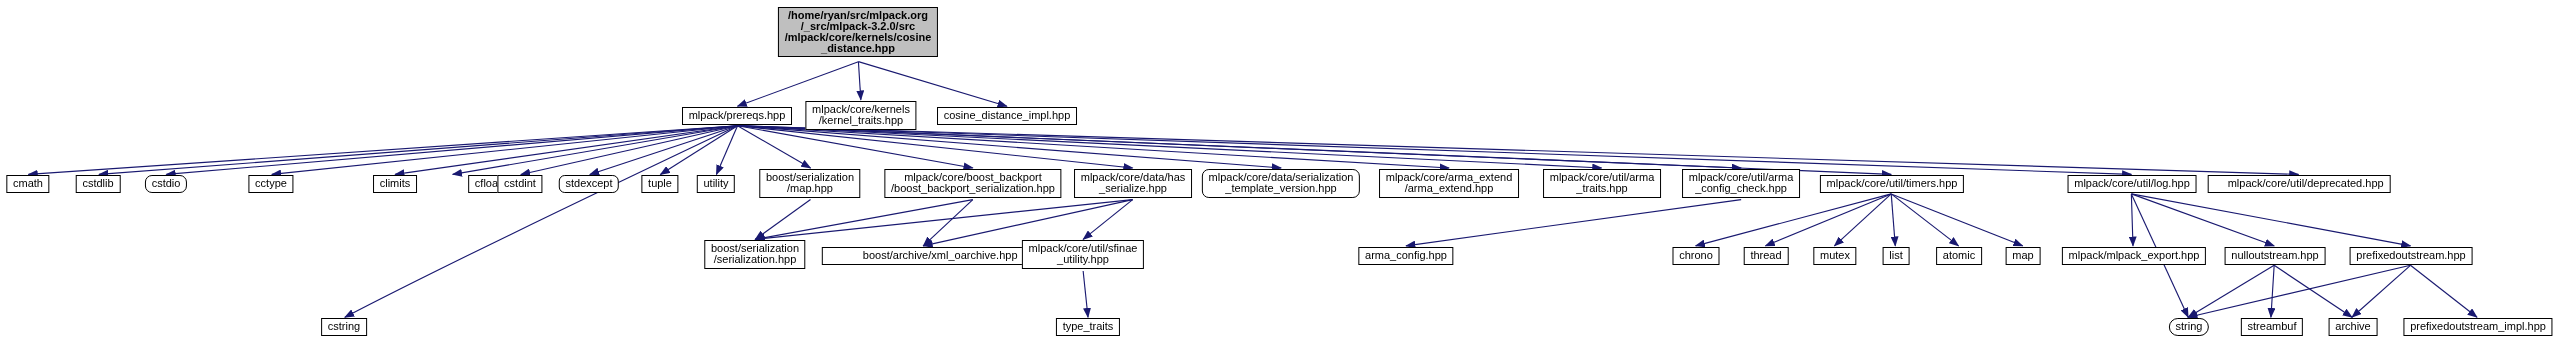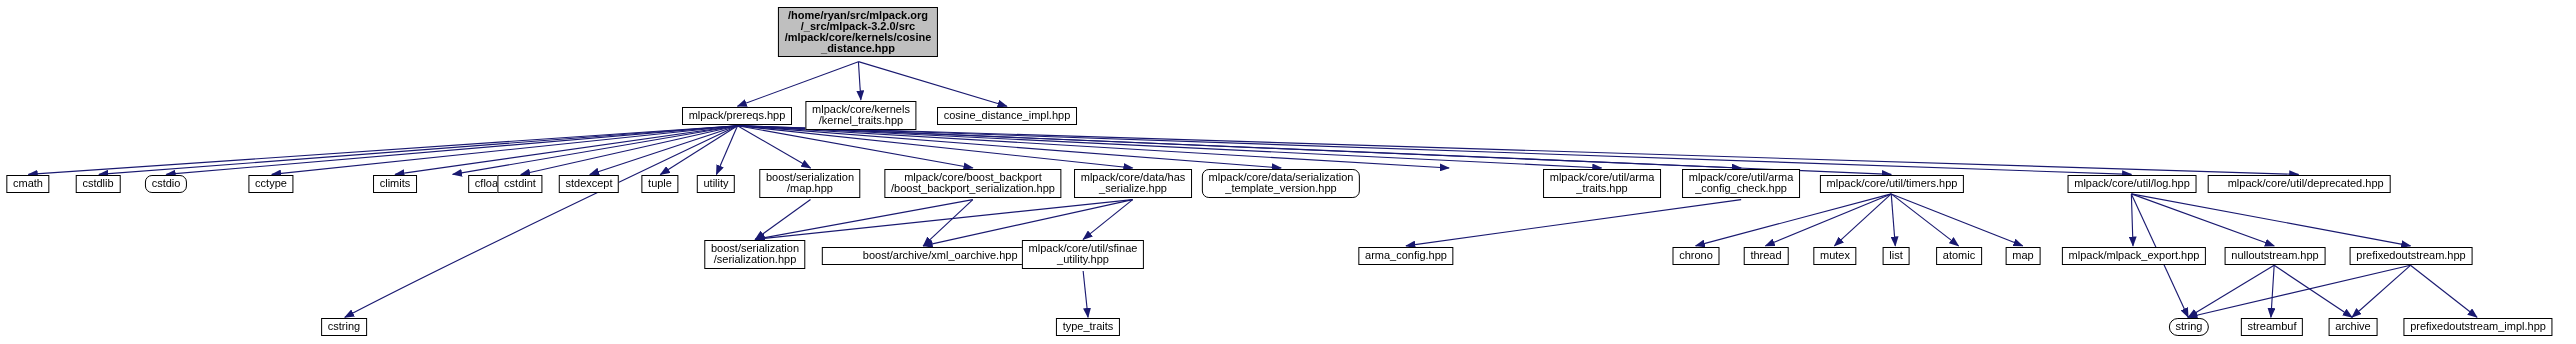--- a/index.html
+++ b/index.html
@@ -116,31 +116,33 @@
     <div class="node" style="left: 861px; top: 101px;">mlpack/core/kernels
 /kernel_traits.hpp</div>
     <div class="node" style="left: 1007px; top: 107px;">cosine_distance_impl.hpp</div>
     <div class="node" style="left: 28px; top: 175px;">cmath</div>
     <div class="node" style="left: 98px; top: 175px;">cstdlib</div>
     <div class="node" style="left: 166px; top: 175px; border-radius: 7px;">cstdio</div>
     <div class="node" style="left: 271px; top: 175px;">cctype</div>
     <div class="node" style="left: 395px; top: 175px;">climits</div>
     <div class="node" style="left: 452px; top: 175px; margin-left: 36px;">cfloat</div>
     <div class="node" style="left: 520px; top: 175px;">cstdint</div>
-    <div class="node" style="left: 589px; top: 175px;">stdexcept</div>
+    <div class="node" style="left: 589px; top: 175px; border-radius: 6px;">stdexcept</div>
     <div class="node" style="left: 660px; top: 175px;">tuple</div>
     <div class="node" style="left: 716px; top: 175px;">utility</div>
     <div class="node" style="left: 810px; top: 169px;">boost/serialization
 /map.hpp</div>
     <div class="node" style="left: 973px; top: 169px;">mlpack/core/boost_backport
 /boost_backport_serialization.hpp</div>
     <div class="node" style="left: 1133px; top: 169px;">mlpack/core/data/has
 _serialize.hpp</div>
     <div class="node" style="left: 1281px; top: 169px; border-radius: 7px;">mlpack/core/data/serialization
 _template_version.hpp</div>
+    <div class="node" style="left: 1449px; top: 169px;">mlpack/core/arma_extend
+/arma_extend.hpp</div>
     <div class="node" style="left: 1602px; top: 169px;">mlpack/core/util/arma
 _traits.hpp</div>
     <div class="node" style="left: 1741px; top: 169px;">mlpack/core/util/arma
 _config_check.hpp</div>
     <div class="node" style="left: 1892px; top: 175px;">mlpack/core/util/timers.hpp</div>
     <div class="node" style="left: 2132px; top: 175px;">mlpack/core/util/log.hpp</div>
     <div class="node" style="left: 2299px; top: 175px; padding-left: 19px;">mlpack/core/util/deprecated.hpp</div>
     <div class="node" style="left: 755px; top: 240px;">boost/serialization
 /serialization.hpp</div>
     <div class="node" style="left: 923px; top: 247px; padding-left: 40px;">boost/archive/xml_oarchive.hpp</div>

